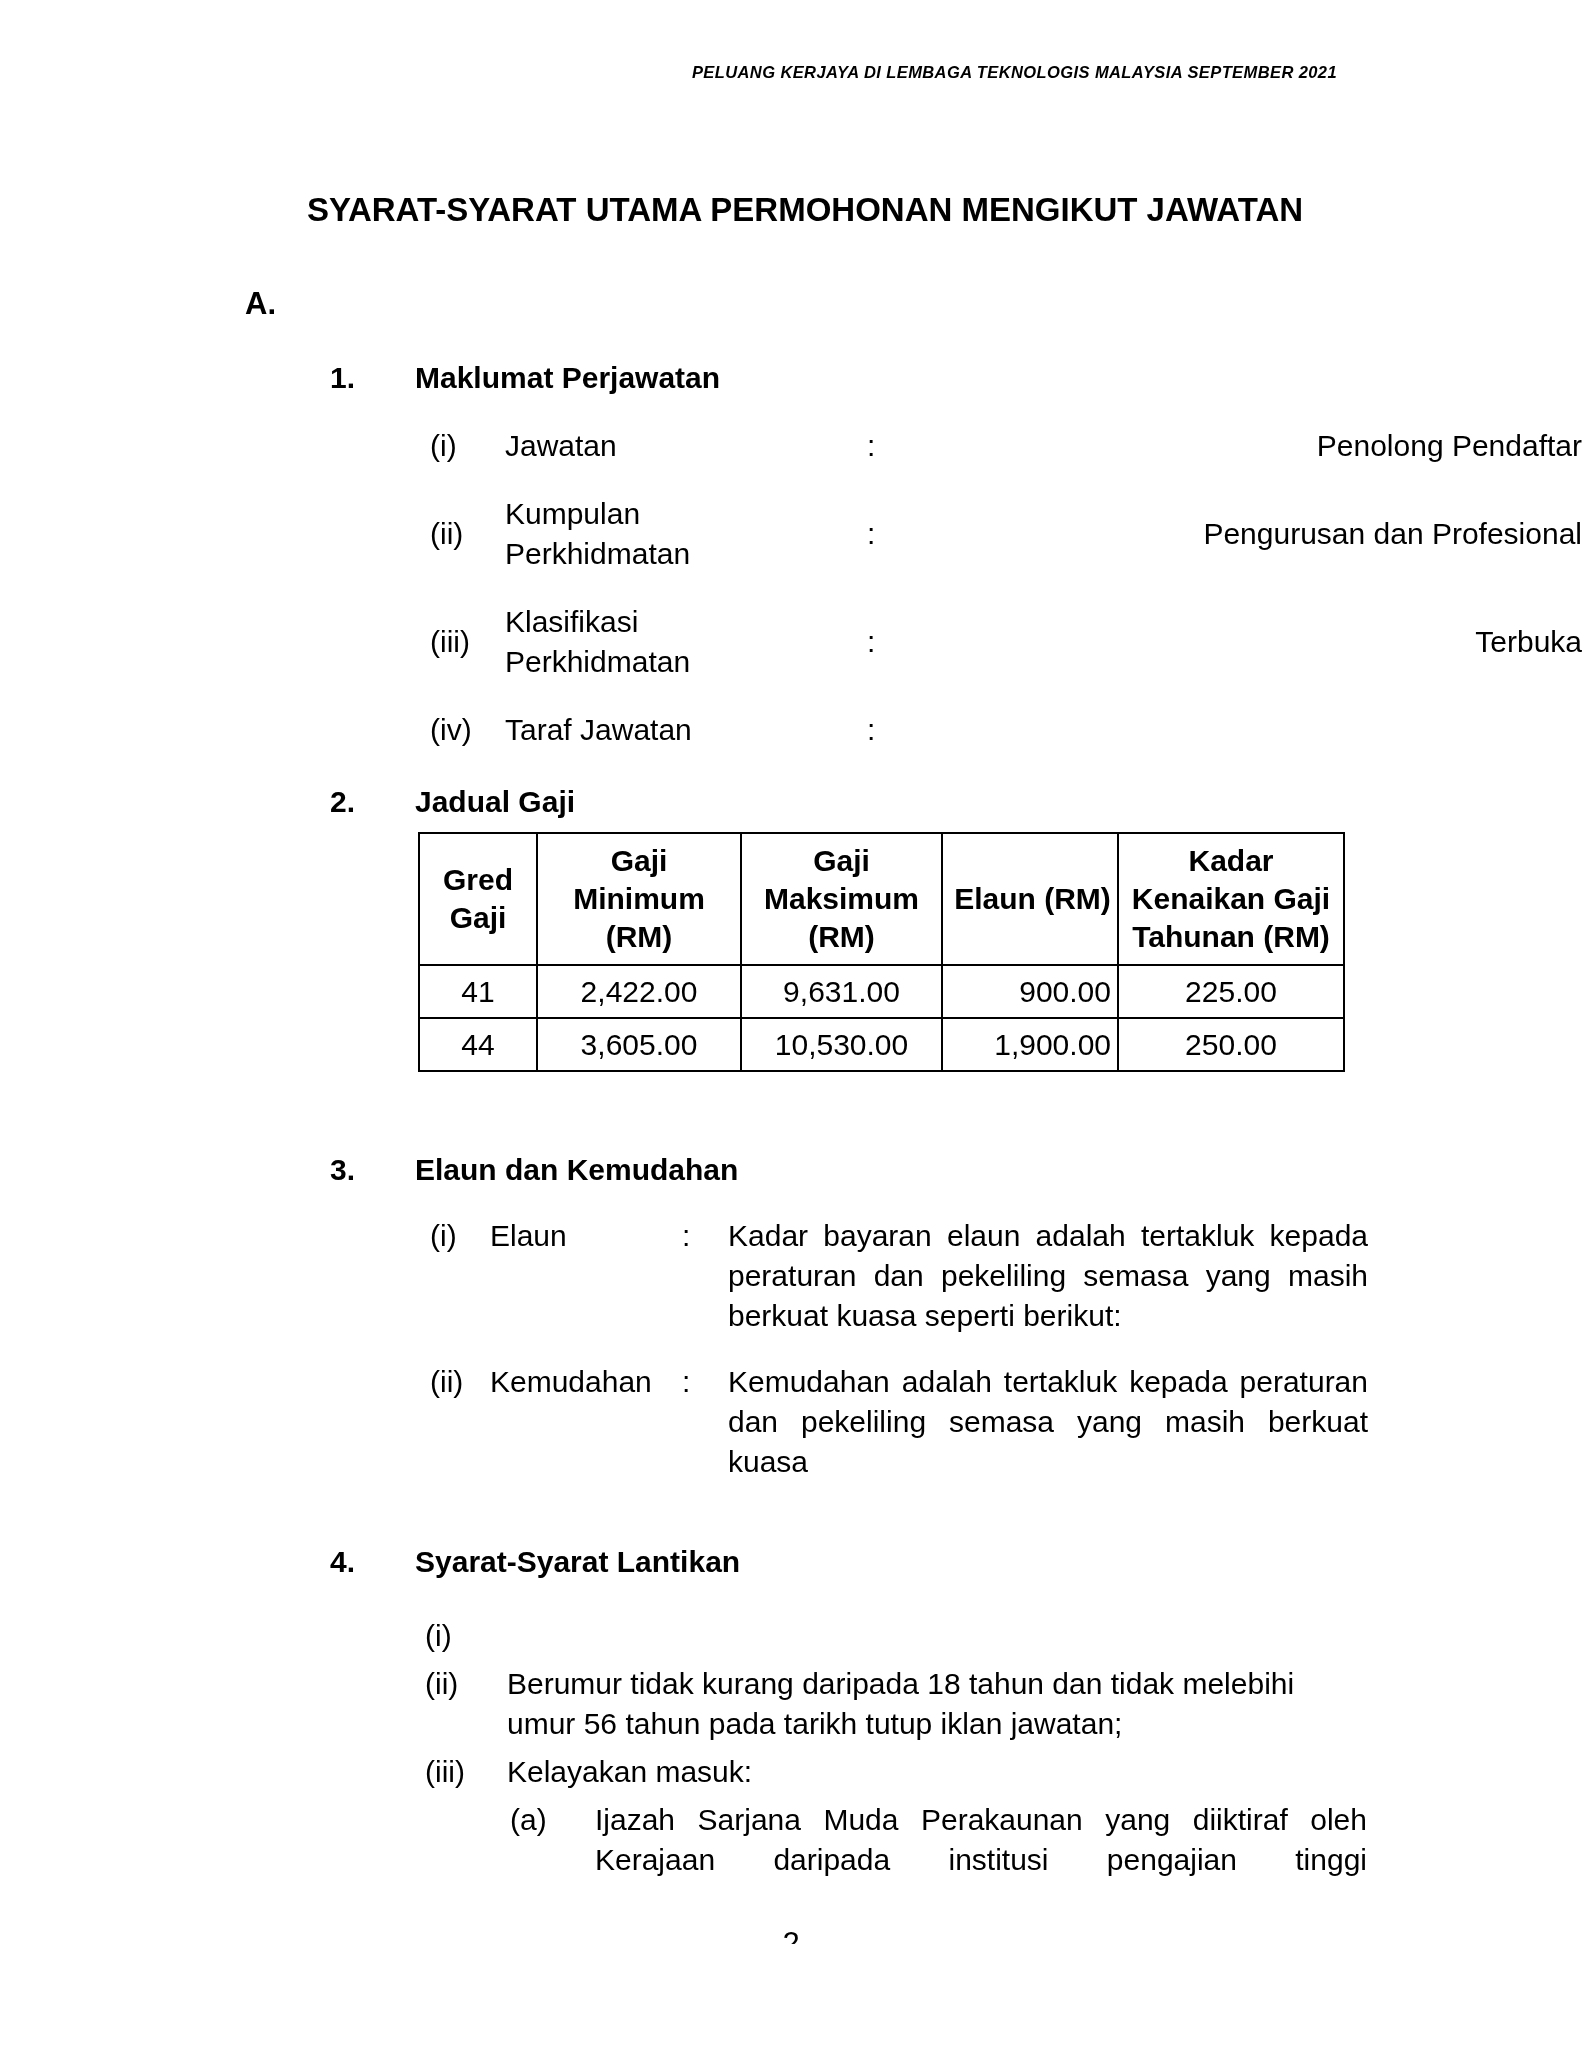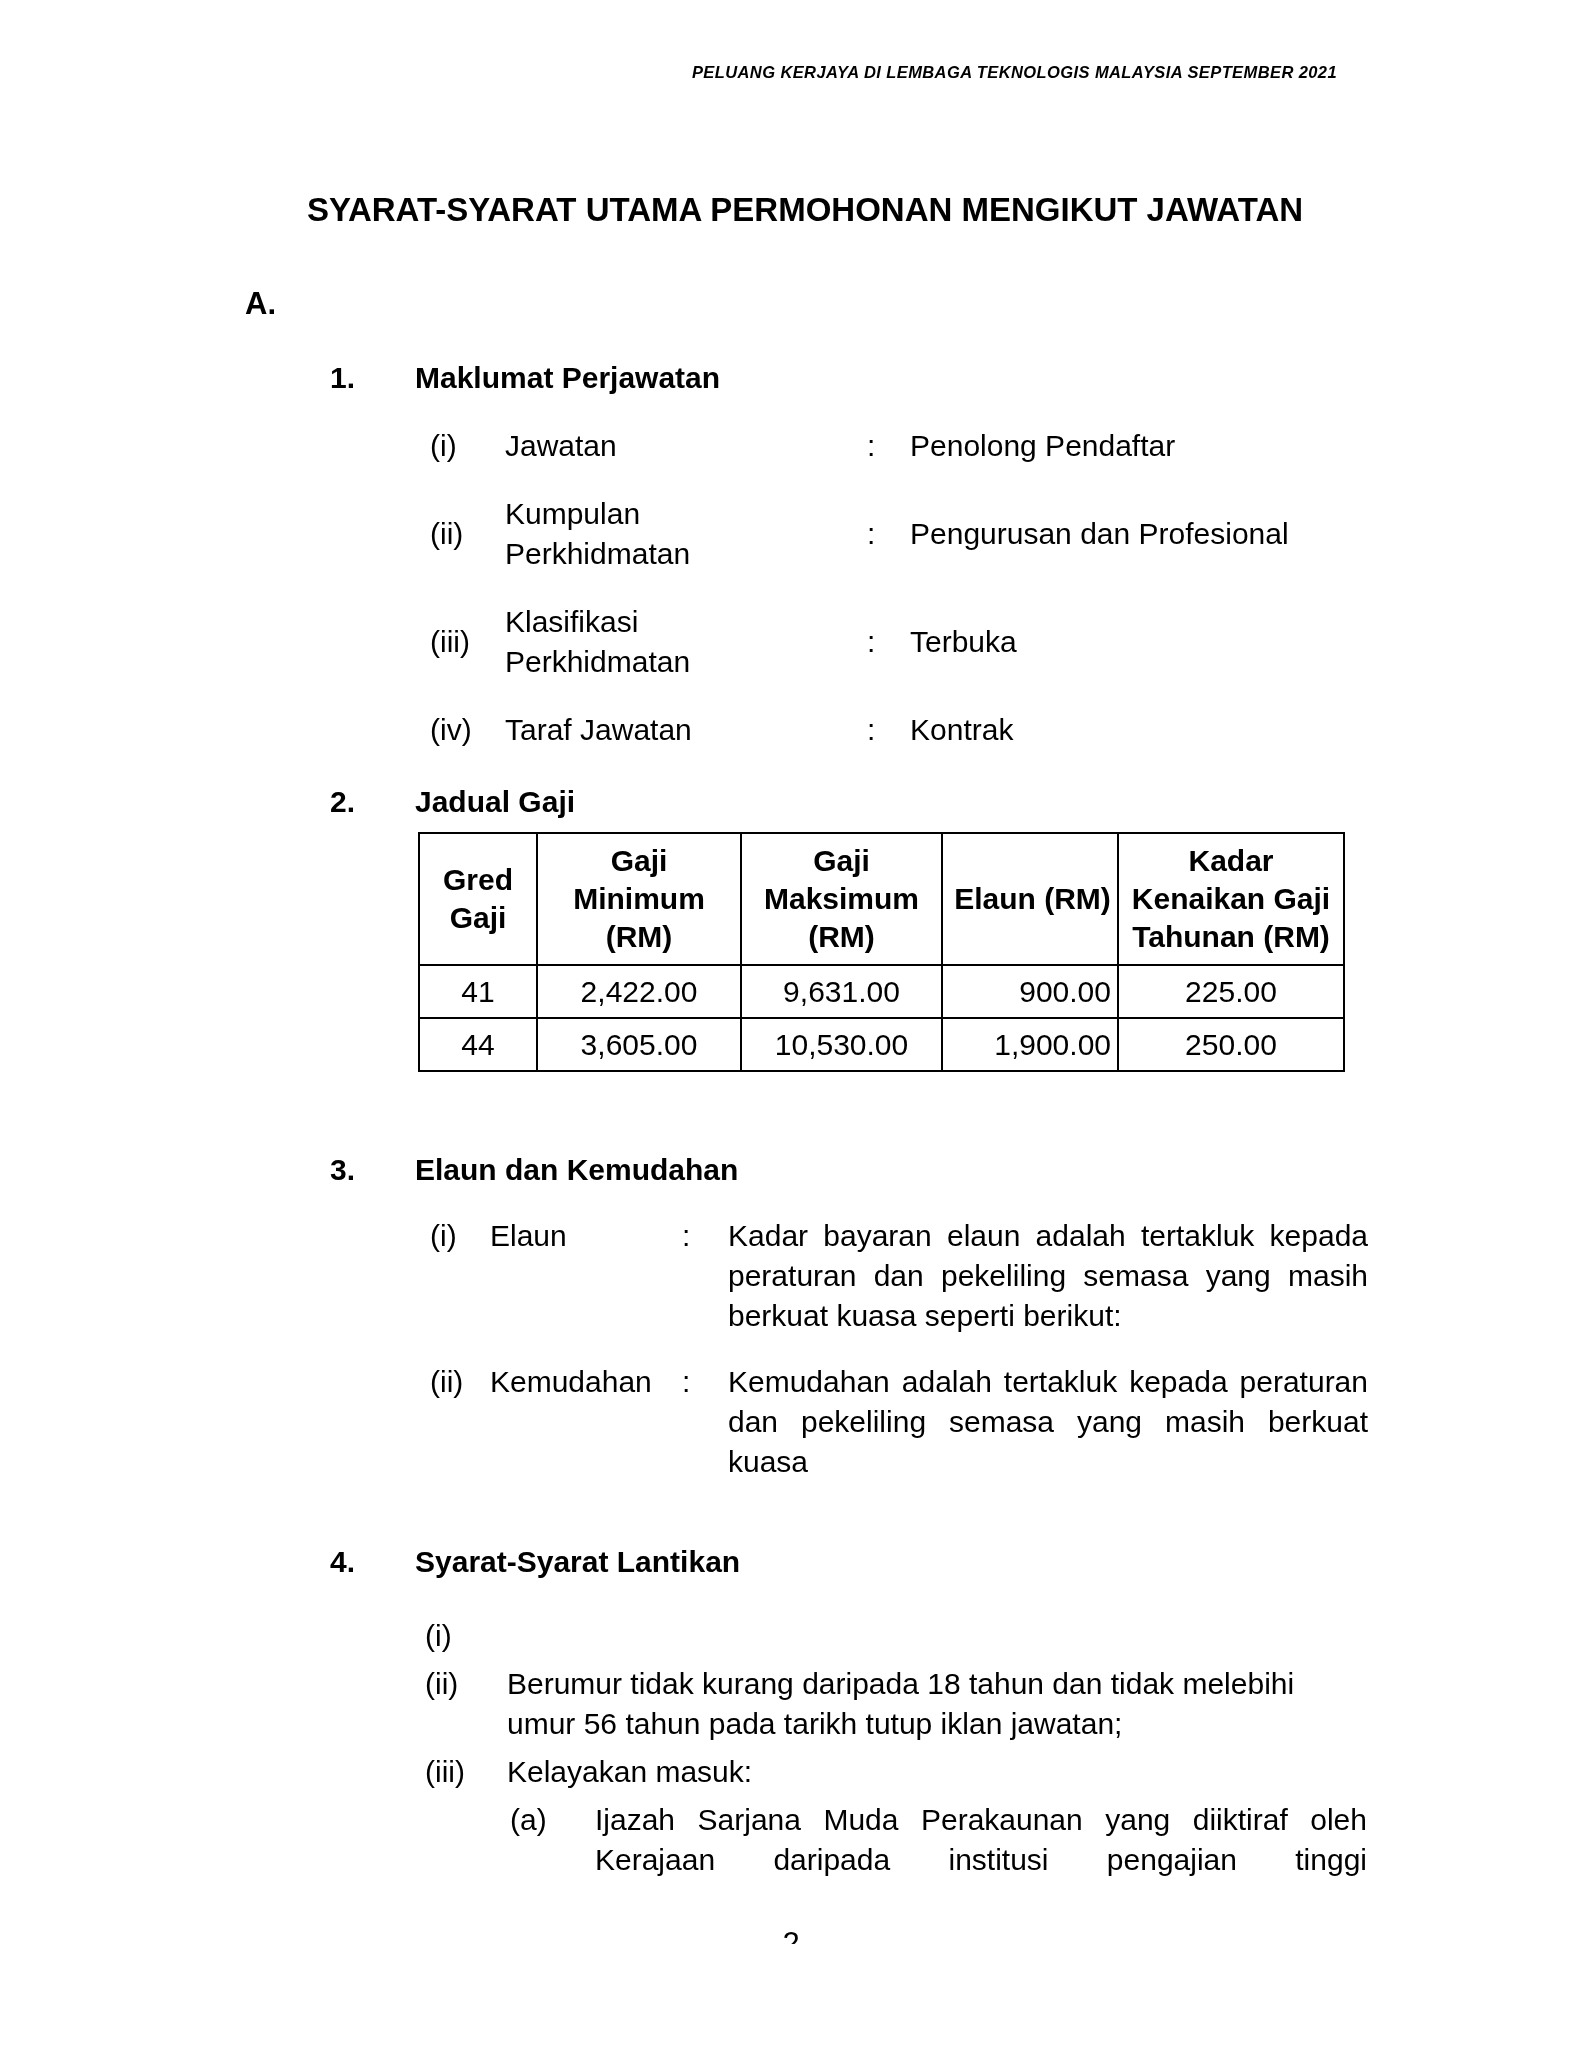--- a/index.html
+++ b/index.html
@@ -78,21 +78,21 @@
     display: flex;
     align-items: center;
     margin-left: 430px;
     margin-top: 28px;
   }
   .kv-row:first-of-type { margin-top: 40px; }
   .kv-num { width: 75px; flex: none; align-self: center; }
   .kv-label { width: 362px; flex: none; }
   .kv-label .wrap-narrow { display: block; max-width: 240px; }
   .kv-colon { width: 43px; flex: none; }
-  .kv-value { flex: 1; }
+  .kv-value { flex: 1; text-align: right; }
   
   .salary-table {
     margin-top: 10px;
     margin-left: 418px;
     border-collapse: collapse;
     table-layout: fixed;
   }
   .salary-table th, .salary-table td {
     border: 2px solid #000000;
     font-size: 30px;
@@ -195,21 +195,20 @@
       </div>
     <div class="kv-colon">:</div>
     <div class="kv-value">Terbuka</div>
   </div>
   <div class="kv-row">
     <div class="kv-num">(iv)</div>
     <div class="kv-label">
         <span class="wrap-narrow">Taraf Jawatan</span>
       </div>
     <div class="kv-colon">:</div>
-    <div class="kv-value">Kontrak</div>
   </div>
 
   <div class="sect-head mt-s2">
     <div class="sect-num">2.</div>
     <div class="sect-title">Jadual Gaji</div>
   </div>
 
   <table class="salary-table">
     <colgroup>
       <col style="width:118px">

